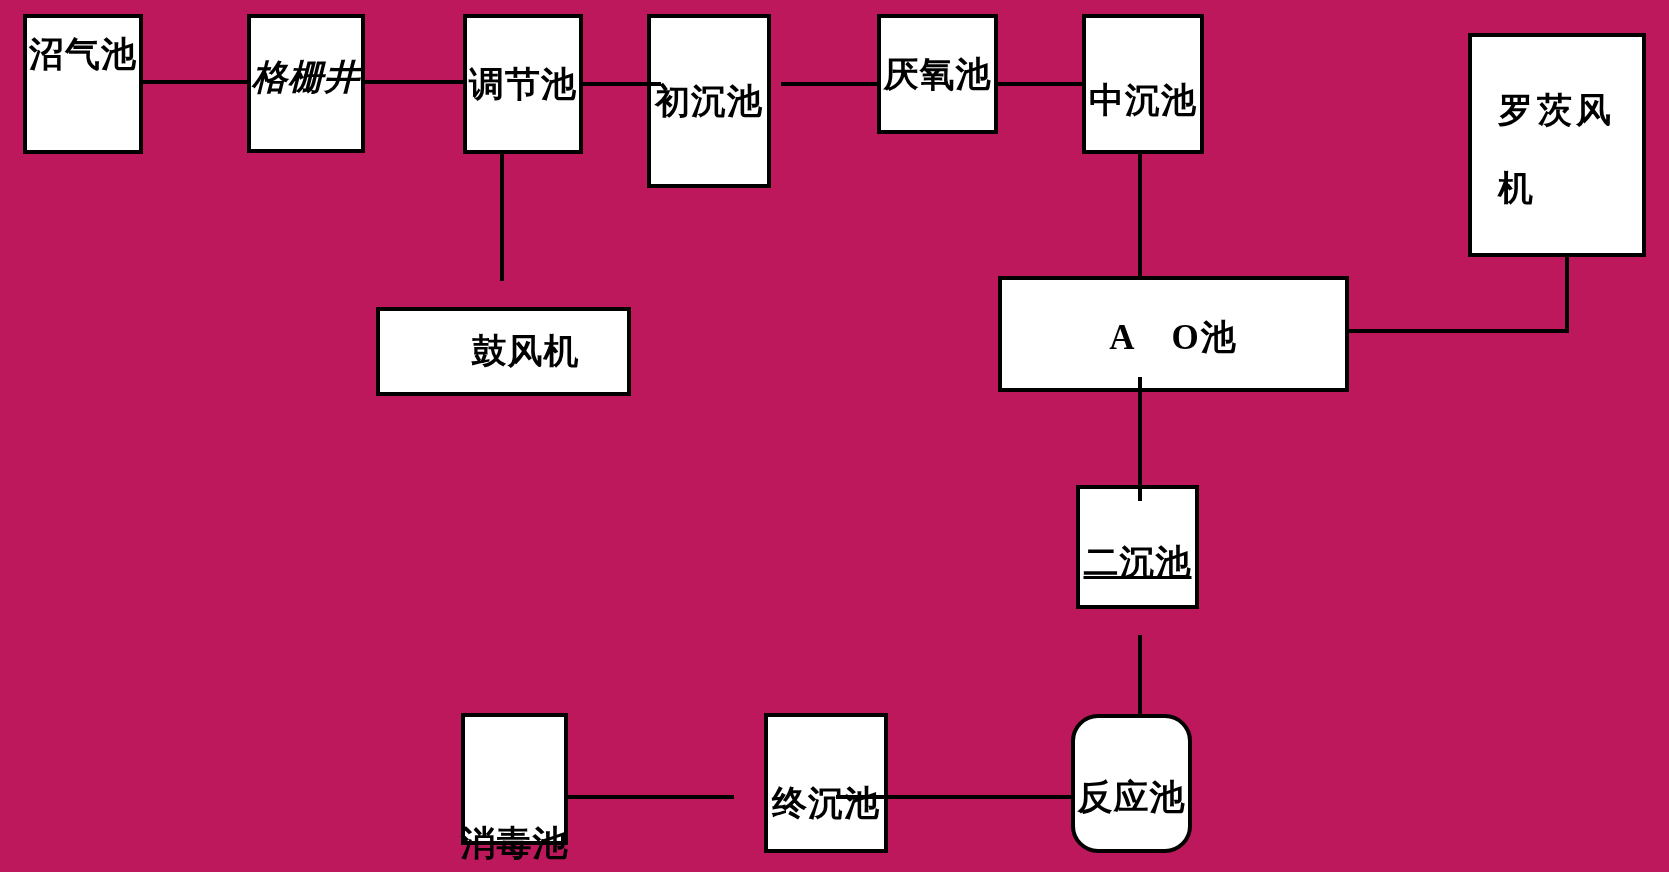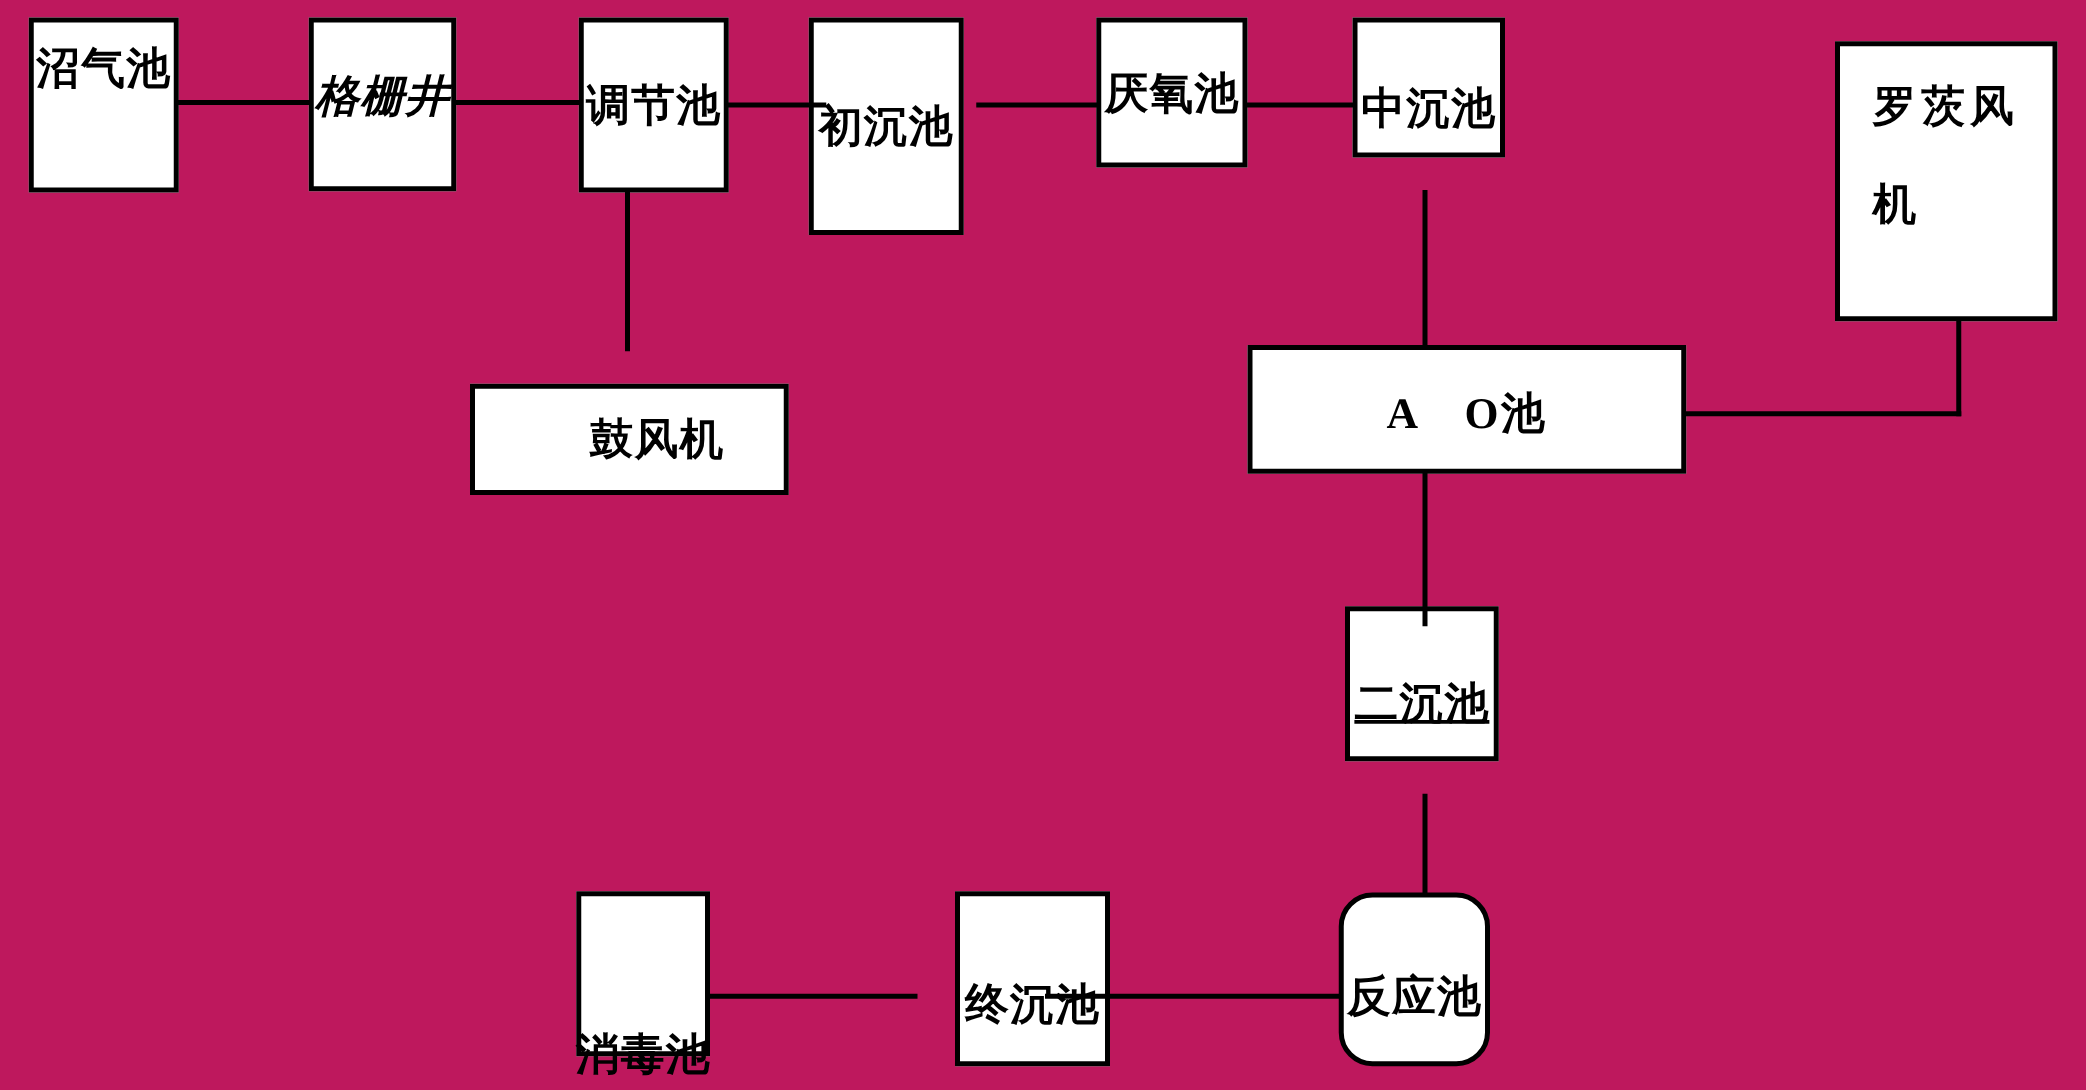--- a/index.html
+++ b/index.html
@@ -21,21 +21,21 @@
   }
   .lbl{
     font-size:35px;
     font-weight:700;
     letter-spacing:1px;
     white-space:nowrap;
     color:#000000;
     line-height:1;
   }
   
-  .node.roots{align-items:flex-start;justify-content:flex-start;}
+  .node.roots{align-items:center;justify-content:flex-start;}
   .node.roots .lbl{
     white-space:normal;
     width:126px;
     padding:10px 0 0 26px;
     line-height:78px;
     letter-spacing:4px;
   }
   .node.ao .lbl{letter-spacing:2px;}
   .edge{position:absolute;background:#000000;}
 </style>
@@ -57,33 +57,33 @@
   </div>
 
   <div class="node" style="left:647px;top:14px;width:124px;height:174px;">
     <span class="lbl">初沉池</span>
   </div>
 
   <div class="node" style="left:877px;top:14px;width:121px;height:120px;">
     <span class="lbl">厌氧池</span>
   </div>
 
-  <div class="node" style="left:1082px;top:14px;width:122px;height:112px;">
+  <div class="node" style="left:1082px;top:14px;width:122px;height:140px;">
     <span class="lbl" style="transform:translateY(16px);">中沉池</span>
   </div>
 
   <div class="node roots" style="left:1468px;top:33px;width:178px;height:224px;">
     <span class="lbl">罗茨风机</span>
   </div>
 
   <div class="node" style="left:376px;top:279px;width:255px;height:89px;margin-top:28px;">
     <span class="lbl" style="transform:translateX(22px);">鼓风机</span>
   </div>
 
-  <div class="node ao" style="left:998px;top:276px;width:351px;height:103px;">
+  <div class="node ao" style="left:998px;top:276px;width:351px;height:116px;">
     <span class="lbl" style="transform:translateY(3px);">A　O池</span>
   </div>
 
   <div class="node" style="left:1076px;top:485px;width:123px;height:124px;text-decoration:underline;">
     <span class="lbl" style="transform:translateY(15px);">二沉池</span>
   </div>
 
   <div class="node" style="left:1071px;top:714px;width:121px;height:139px;border-radius:27px;">
     <span class="lbl" style="transform:translateY(14px);">反应池</span>
   </div>

